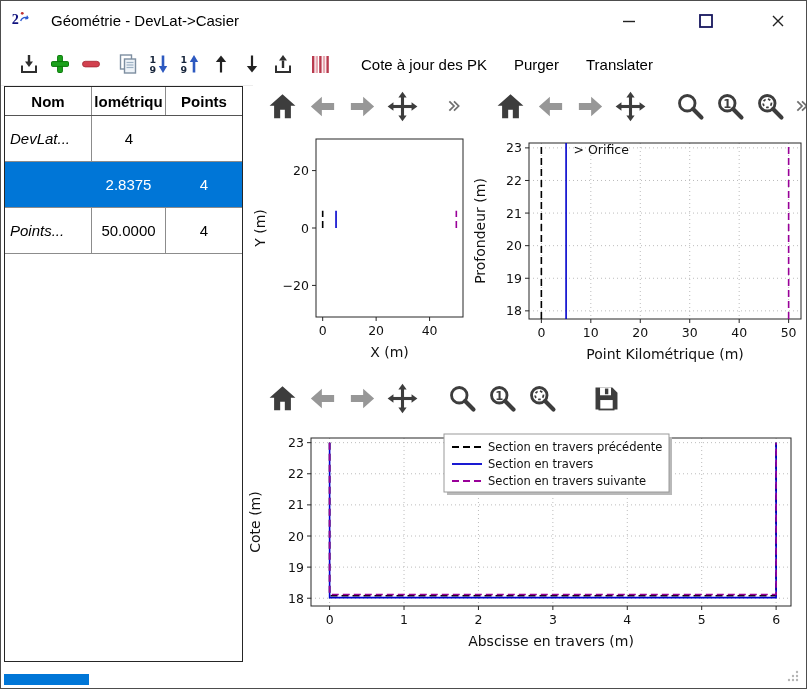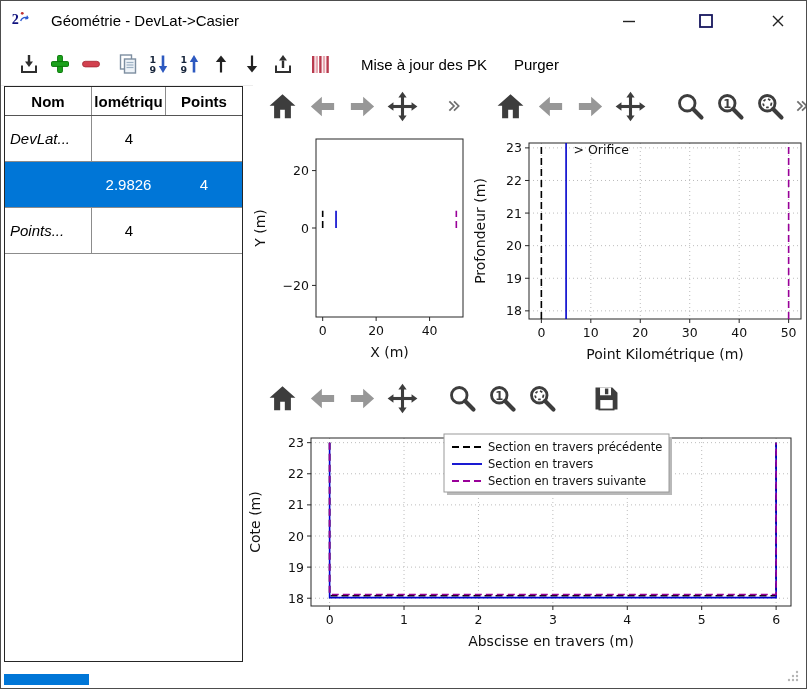--- a/index.html
+++ b/index.html
@@ -125,41 +125,43 @@
           <line x1="12" y1="8.5" x2="12" y2="16" stroke="#2f2f2f" stroke-width="2.4"></line>
           <path d="M8 8.5 L12 3 L16 8.5 Z" fill="#2f2f2f"></path>
         </svg></span>
     <span class="icon i24 ml6"><svg viewBox="0 0 24 24">
           <rect x="4" y="4" width="2.4" height="17" fill="#b93a4e"></rect>
           <rect x="7.6" y="4" width="2.4" height="17" fill="#e7a9b2"></rect>
           <rect x="11.2" y="4" width="2.4" height="17" fill="#b93a4e"></rect>
           <rect x="14.8" y="4" width="2.4" height="17" fill="#e7a9b2"></rect>
           <rect x="18.4" y="4" width="2.4" height="17" fill="#b93a4e"></rect>
         </svg></span>
-    <button class="tb-action ml12">Mise à jour des PK</button>
+    <button class="tb-action ml12">Cote à jour des PK</button>
     <button class="tb-action">Purger</button>
+    <button class="tb-action">Translater</button>
   </div>
 
   <div class="table-panel">
     <div class="t-header">
       <div class="th">Nom</div>
       <div class="th">lométriqu</div>
       <div class="th th-last">Points</div>
     </div>
     <div class="t-row">
       <div class="td td-nom">DevLat...</div>
       <div class="td td-last">4</div>
     </div>
     <div class="t-row selected">
       <div class="td td-nom"></div>
-      <div class="td">2.9826</div>
+      <div class="td">2.8375</div>
       <div class="td td-last">4</div>
     </div>
     <div class="t-row">
       <div class="td td-nom">Points...</div>
+      <div class="td">50.0000</div>
       <div class="td td-last">4</div>
     </div>
   </div>
 
   <div class="mpl-toolbar" style="left:252px;top:84px;width:214px">
     <span class="icon i31"><svg viewBox="0 0 24 24">
           <path d="M12 2.5 L22 11.5 H18.5 V21 H13.8 V14.5 H10.2 V21 H5.5 V11.5 H2 Z" fill="#3d3d3d"></path>
         </svg></span>
     <span class="icon i31"><svg viewBox="0 0 24 24">
           <path d="M21 9.2 H11.5 V4.5 L3 12 L11.5 19.5 V14.8 H21 Z" fill="#979797"></path>

